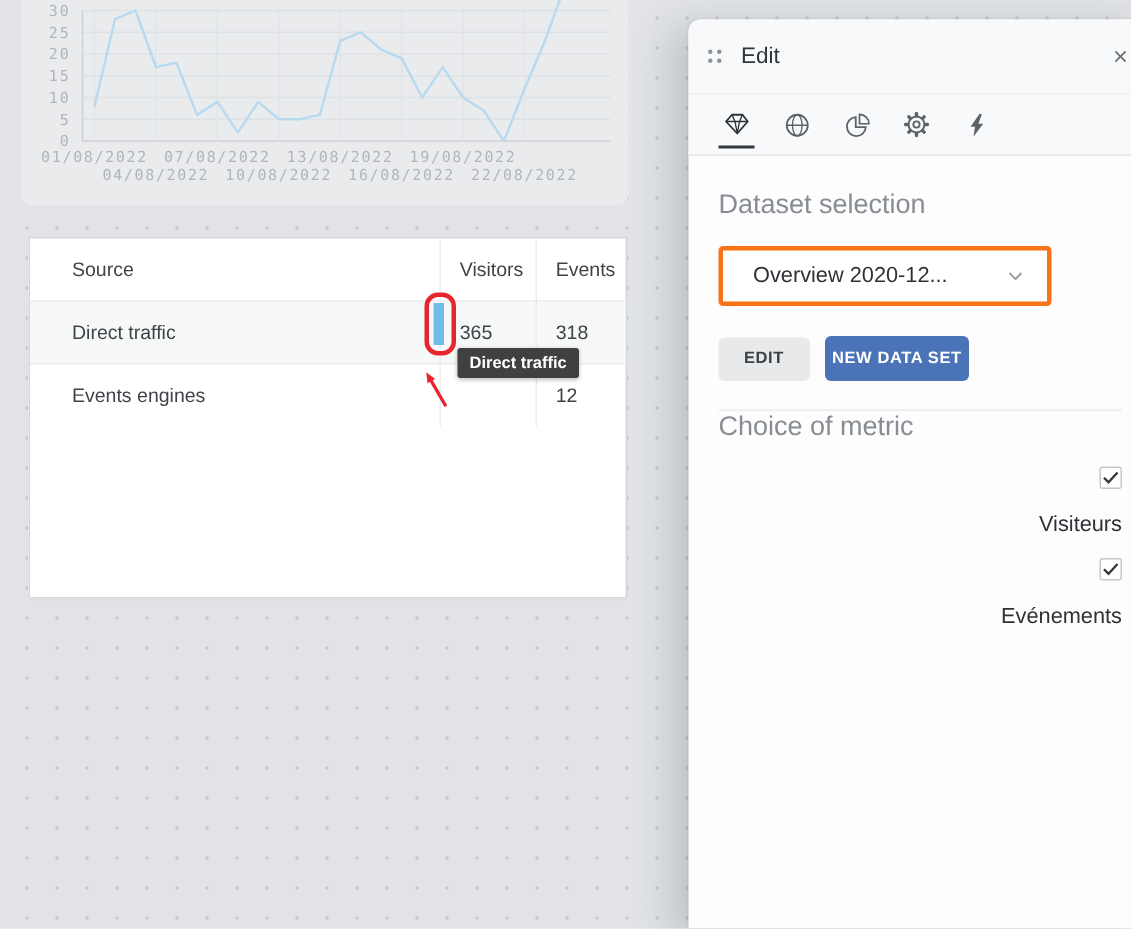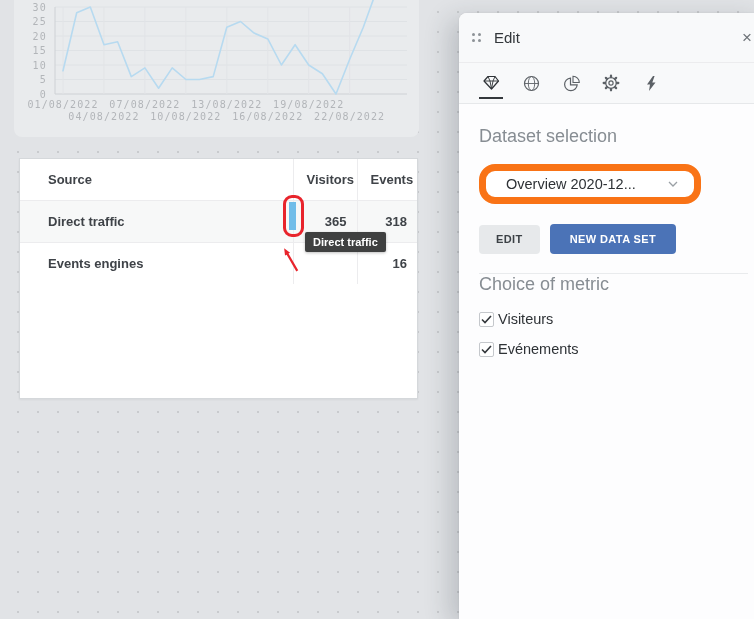--- a/index.html
+++ b/index.html
@@ -15,31 +15,31 @@
   #chart-wrap{position:absolute;left:0;top:0;width:430px;height:138px;}
   #chart-wrap svg{display:block;}
   .tick-text{font-family:"DejaVu Sans Mono",monospace;fill:#b2b5b9;}
 
   
   .table-card{position:absolute;left:19px;top:158px;width:399px;height:241px;
     background:#ffffff;border:1px solid #d5d8db;box-sizing:border-box;
     box-shadow:0 1px 2px rgba(0,0,0,.05);z-index:1;}
   table.traffic{border-collapse:collapse;width:100%;table-layout:fixed;
     font-size:13px;color:#3f4348;}
-  table.traffic th,table.traffic td{font-weight:700;padding:13px;margin-left:41px;}
+  table.traffic th,table.traffic td{font-weight:400;padding:13px;margin-left:41px;}
   table.traffic col.c-src{width:273px;}
   table.traffic col.c-vis{width:64px;}
   table.traffic col.c-evt{width:60px;}
   table.traffic thead tr{height:37px;}
   table.traffic tbody tr{height:28px;}
   table.traffic tbody tr.tall{height:37px;}
   table.traffic tbody tr.hovered{background:#f7f8f8;}
   table.traffic tbody td{border-top:1px solid #ececee;}
   table.traffic .col-source{text-align:left;padding-left:28px;}
-  table.traffic .col-num{text-align:right;padding-right:10px;border-left:1px solid #ececee;}
+  table.traffic .col-num{padding-right:10px;border-left:1px solid #ececee;}
 
   
   .spark-bar{position:absolute;left:289px;top:202px;width:7px;height:28px;
     background:var(--bar-blue);z-index:2;}
   .red-rect{position:absolute;left:283px;top:195px;width:21px;height:42px;
     box-sizing:border-box;border:3px solid var(--annotation-red);border-radius:9px;z-index:4;}
   .tooltip{position:absolute;left:305px;top:232px;height:20px;line-height:20px;
     padding:0 8px;background:var(--tooltip-bg);color:#fff;font-size:11px;font-weight:bold;
     border-radius:2px;box-shadow:0 1px 3px rgba(0,0,0,.25);z-index:3;white-space:nowrap;}
   #arrow-svg{position:absolute;left:280px;top:230px;z-index:5;}
@@ -55,33 +55,33 @@
   .panel-title{font-size:15px;color:#32363a;}
   .close-btn{margin-left:auto;font-size:17px;color:#6e7378;cursor:pointer;line-height:1;}
   .tabs{height:41px;background:#f8f9fa;border-bottom:1px solid #e6e8ea;
     display:flex;align-items:center;padding-left:20px;gap:16px;box-sizing:border-box;}
   .tab{width:24px;height:41px;display:flex;align-items:center;justify-content:center;
     position:relative;color:#5c6166;cursor:pointer;}
   .tab.active{color:#2f3337;}
   .tab.active::after{content:'';position:absolute;left:0;right:0;bottom:5px;height:2px;background:#34383c;}
   .panel-body{padding:22px 20px 0 20px;}
   .section-label{font-size:18px;color:#878d93;}
-  .select{margin-top:17px;width:222px;height:40px;box-sizing:border-box;border:7px solid #f97316;
-    border-radius:16px;background:#fff;display:flex;align-items:center;padding-left:20px;cursor:pointer;}
+  .select{margin-top:17px;width:222px;height:40px;box-sizing:border-box;border:3px solid #f97316;
+    border-radius:3px;background:#fff;display:flex;align-items:center;padding-left:20px;cursor:pointer;}
   .select .sel-value{font-size:14.5px;color:#2e3236;}
   .select .chev{margin-left:auto;margin-right:16px;color:#9aa0a5;display:flex;}
   .btn-row{margin-top:20px;display:flex;align-items:center;gap:10px;}
   .btn{border:none;border-radius:4px;font-family:"Liberation Sans",sans-serif;
     font-size:11px;font-weight:bold;letter-spacing:.4px;cursor:pointer;}
   .btn-gray{height:29px;padding:0 17px;background:#e7e9eb;color:#3c4146;}
-  .btn-blue{height:30px;padding:0 20px;background:var(--btn-blue);color:#ffffff;}
+  .btn-blue{height:30px;padding:0 5px;background:var(--btn-blue);color:#ffffff;}
   .divider{margin-top:19px;height:1px;background:#e9ebed;}
   .metric-label{}
   .metric-list{margin-top:16px;}
-  .metric-row{display:flex;align-items:flex-end;gap:4px;margin-bottom:14px;cursor:pointer;}
+  .metric-row{display:flex;align-items:flex-end;gap:16px;margin-bottom:14px;cursor:pointer;flex-direction:column;}
   .checkbox{width:15px;height:15px;box-sizing:border-box;border:1px solid #c5c8cc;border-radius:2px;
     background:#fff;display:flex;align-items:center;justify-content:center;}
   .metric-text{font-size:14.5px;color:#2e3236;}
 </style>
 </head>
 <body>
 
 <div id="stage">
 
   <div class="chart-card"></div>
@@ -138,21 +138,21 @@
       </thead>
       <tbody id="table-body">
           <tr class="tall hovered">
             <td class="col-source">Direct traffic</td>
             <td class="col-num">365</td>
             <td class="col-num">318</td>
           </tr>
           <tr>
             <td class="col-source">Events engines</td>
             <td class="col-num"></td>
-            <td class="col-num">16</td>
+            <td class="col-num">12</td>
           </tr>
         </tbody>
     </table>
   </div>
 
   <div class="spark-bar"></div>
   <div class="red-rect"></div>
   <div class="tooltip">Direct traffic</div>
   <svg id="arrow-svg" width="90" height="115" viewBox="280 230 370 345">
     <polygon id="arrow-poly" points="297,241 321.5,259.2 315,262.9 354.9,331.7 347.1,336.3 307.2,267.5 300.7,271.2" fill="#e8242c"></polygon>

